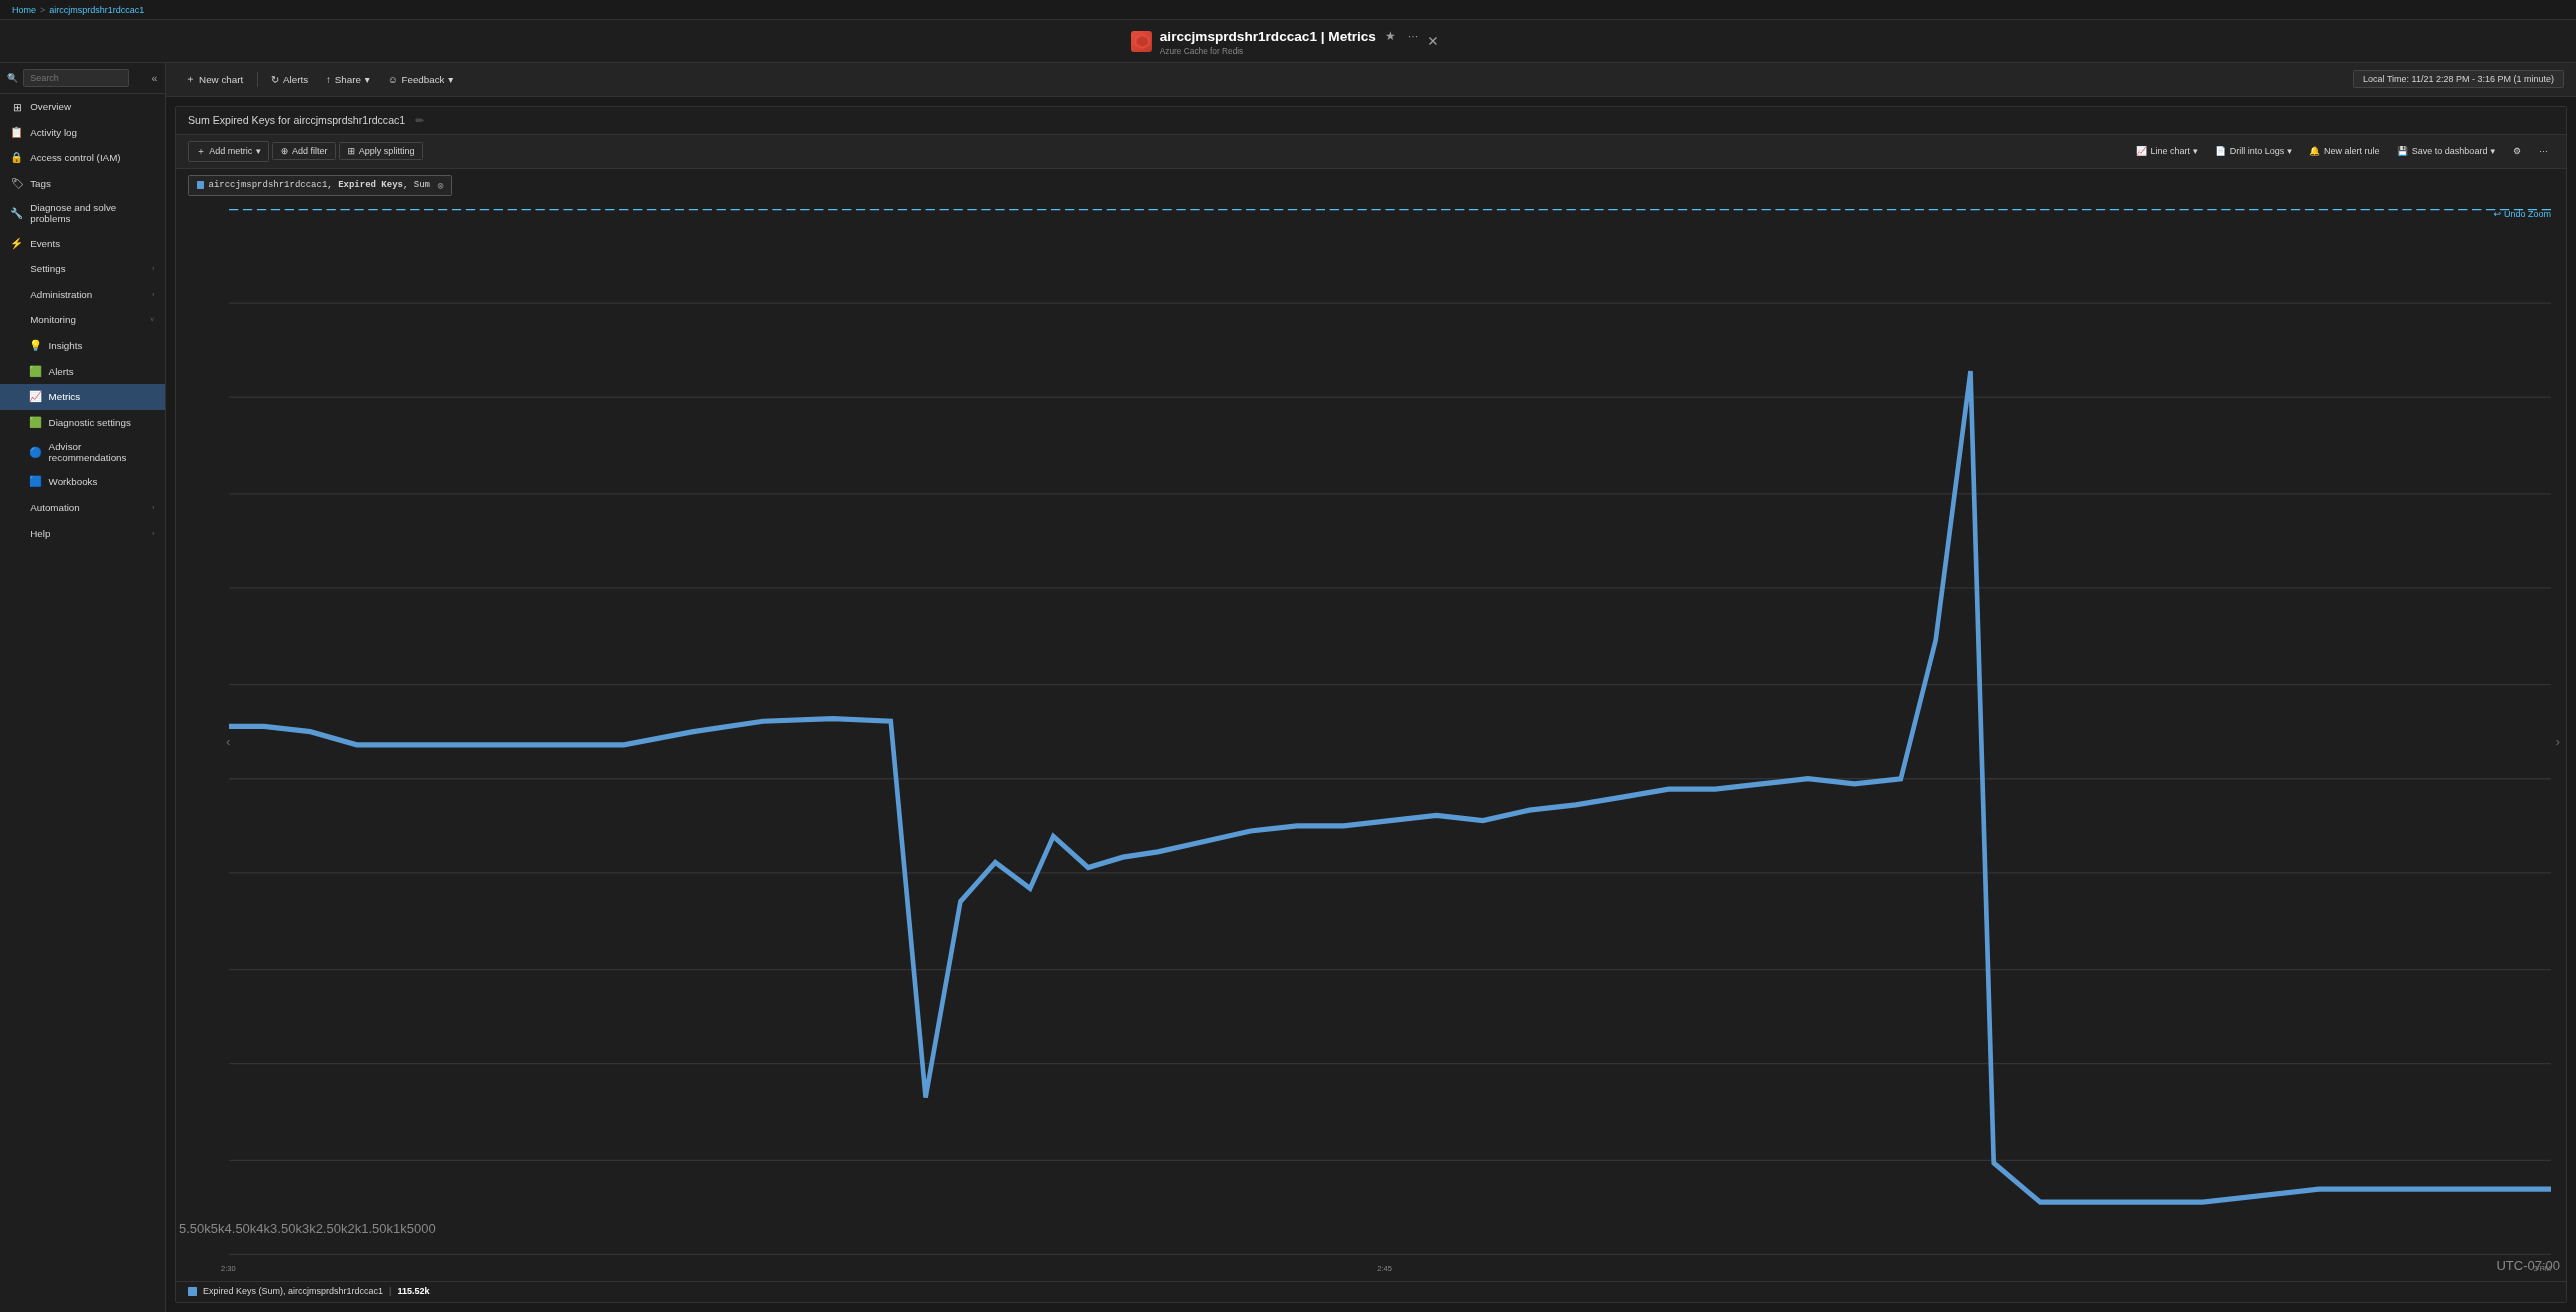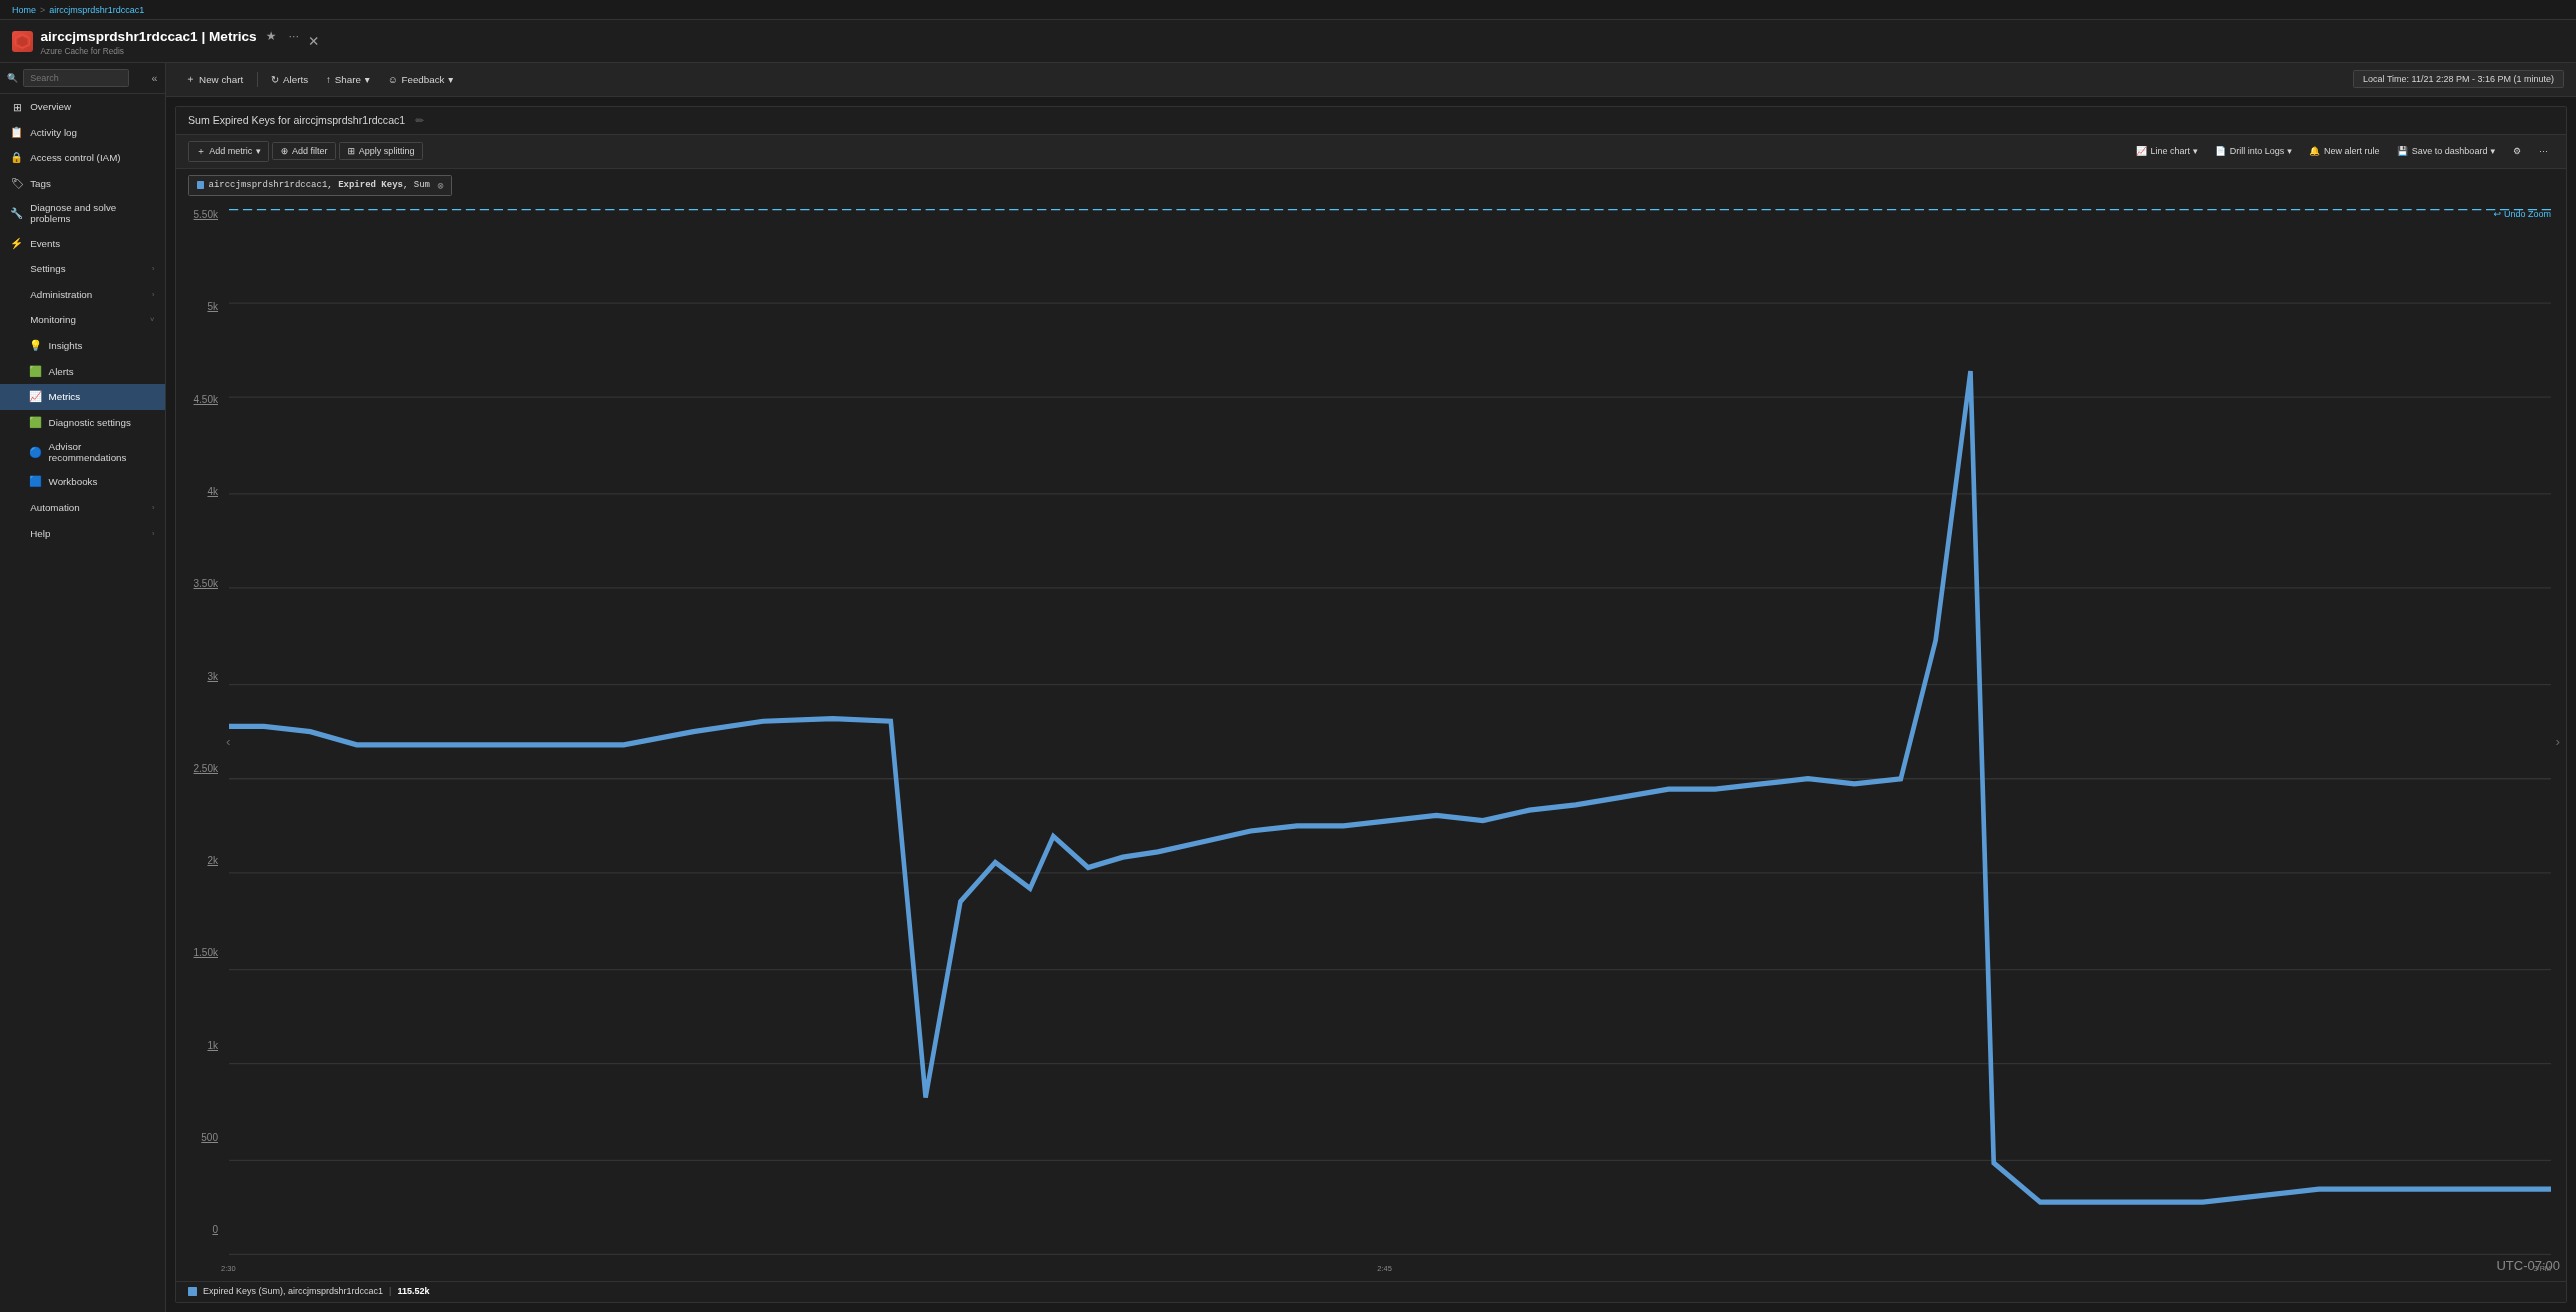--- a/index.html
+++ b/index.html
@@ -27,21 +27,21 @@
     }
     .breadcrumb-bar a { color: #4fc3f7; text-decoration: none; }
     .breadcrumb-sep { color: #666; }
 
     
     .app-header {
       background: #1e1e1e;
       padding: 6px 12px;
       display: flex;
       align-items: center;
-      justify-content: flex-start;
+      justify-content: center;
       border-bottom: 0.8px solid #333;
     }
     .app-header-left {
       display: flex;
       align-items: center;
       gap: 7.5px;
     }
     .app-icon {
       width: 21px;
       height: 21px;
@@ -319,27 +319,25 @@
     .chart-nav-left { left: 47px; }
     .chart-nav-right { right: 3px; }
 
     
     .y-axis {
       position: absolute;
       left: 3px;
       top: 7.5px;
       bottom: 45px;
       display: flex;
-      flex-direction: column;
       justify-content: space-between;
       align-items: flex-end;
       width: 39px;
-      font-size: 10px;
+      font-size: 13px;
       color: #888;
-      text-decoration: underline;
     }
 
     
     .x-axis {
       position: absolute;
       bottom: 7.5px;
       left: 45px;
       right: 15px;
       display: flex;
       justify-content: space-between;

